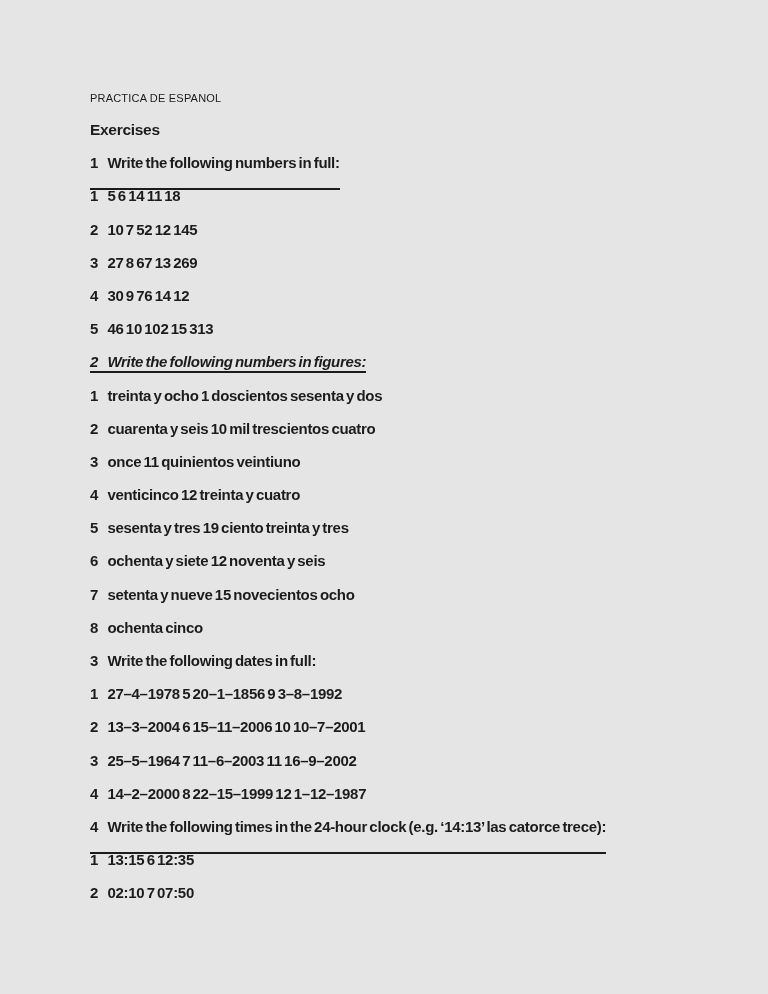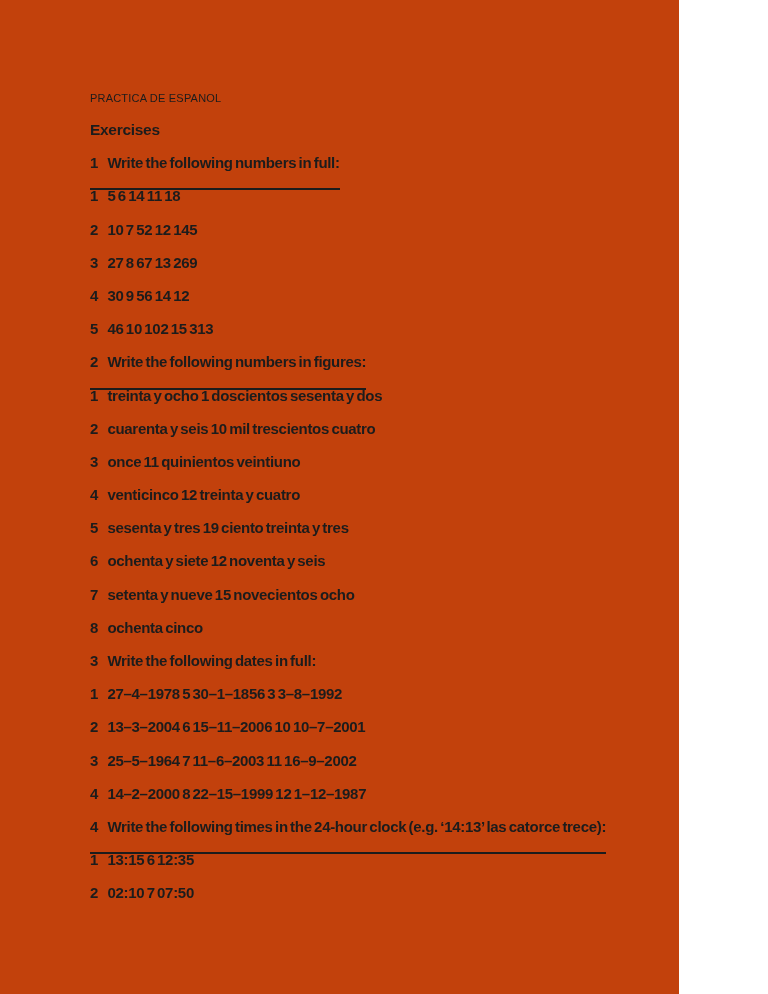--- a/index.html
+++ b/index.html
@@ -9,23 +9,23 @@
   }
   body {
     width: 768px;
     height: 994px;
     overflow: hidden;
     font-family: "Liberation Sans", sans-serif;
     color: #1c1c1c;
   }
   .page {
     position: relative;
-    width: 679px;
+    width: 768px;
     height: 994px;
-    background: #c2410c;
+    background: #e5e5e5;
     box-sizing: border-box;
     padding: 92px 40px 0 90px;
   }
   .kicker {
     font-size: 11px;
     line-height: 12px;
     height: 12px;
     font-weight: 400;
     letter-spacing: 0.2px;
     margin-bottom: 17px;
@@ -49,21 +49,22 @@
     margin-right: 7px;
   }
   
   .line.title { font-size: 15.5px; }
   .line.heading {
     border-bottom: 2px solid #1c1c1c;
     padding-bottom: 17px;
   }
   .line.heading-italic {
     border-bottom: 2px solid #1c1c1c;
-    padding-bottom: 18px;
+    padding-bottom: 1px;
+    font-style: italic;
   }
   .line.heading-plain { }
   .line.item { }
 </style>
 </head>
 <body>
 
 <div class="page">
   <div class="kicker">PRACTICA DE ESPANOL</div>
   <div id="lines">
@@ -98,21 +99,21 @@
   <div class="row">
     <span class="line item">
       <span class="num">3</span>
       <span class="txt">27 8 67 13 269</span>
     </span>
   </div>
 
   <div class="row">
     <span class="line item">
       <span class="num">4</span>
-      <span class="txt">30 9 56 14 12</span>
+      <span class="txt">30 9 76 14 12</span>
     </span>
   </div>
 
   <div class="row">
     <span class="line item">
       <span class="num">5</span>
       <span class="txt">46 10 102 15 313</span>
     </span>
   </div>
 
@@ -182,21 +183,21 @@
   <div class="row">
     <span class="line heading-plain">
       <span class="num">3</span>
       <span class="txt">Write the following dates in full:</span>
     </span>
   </div>
 
   <div class="row">
     <span class="line item">
       <span class="num">1</span>
-      <span class="txt">27–4–1978 5 30–1–1856 3 3–8–1992</span>
+      <span class="txt">27–4–1978 5 20–1–1856 9 3–8–1992</span>
     </span>
   </div>
 
   <div class="row">
     <span class="line item">
       <span class="num">2</span>
       <span class="txt">13–3–2004 6 15–11–2006 10 10–7–2001</span>
     </span>
   </div>
 

